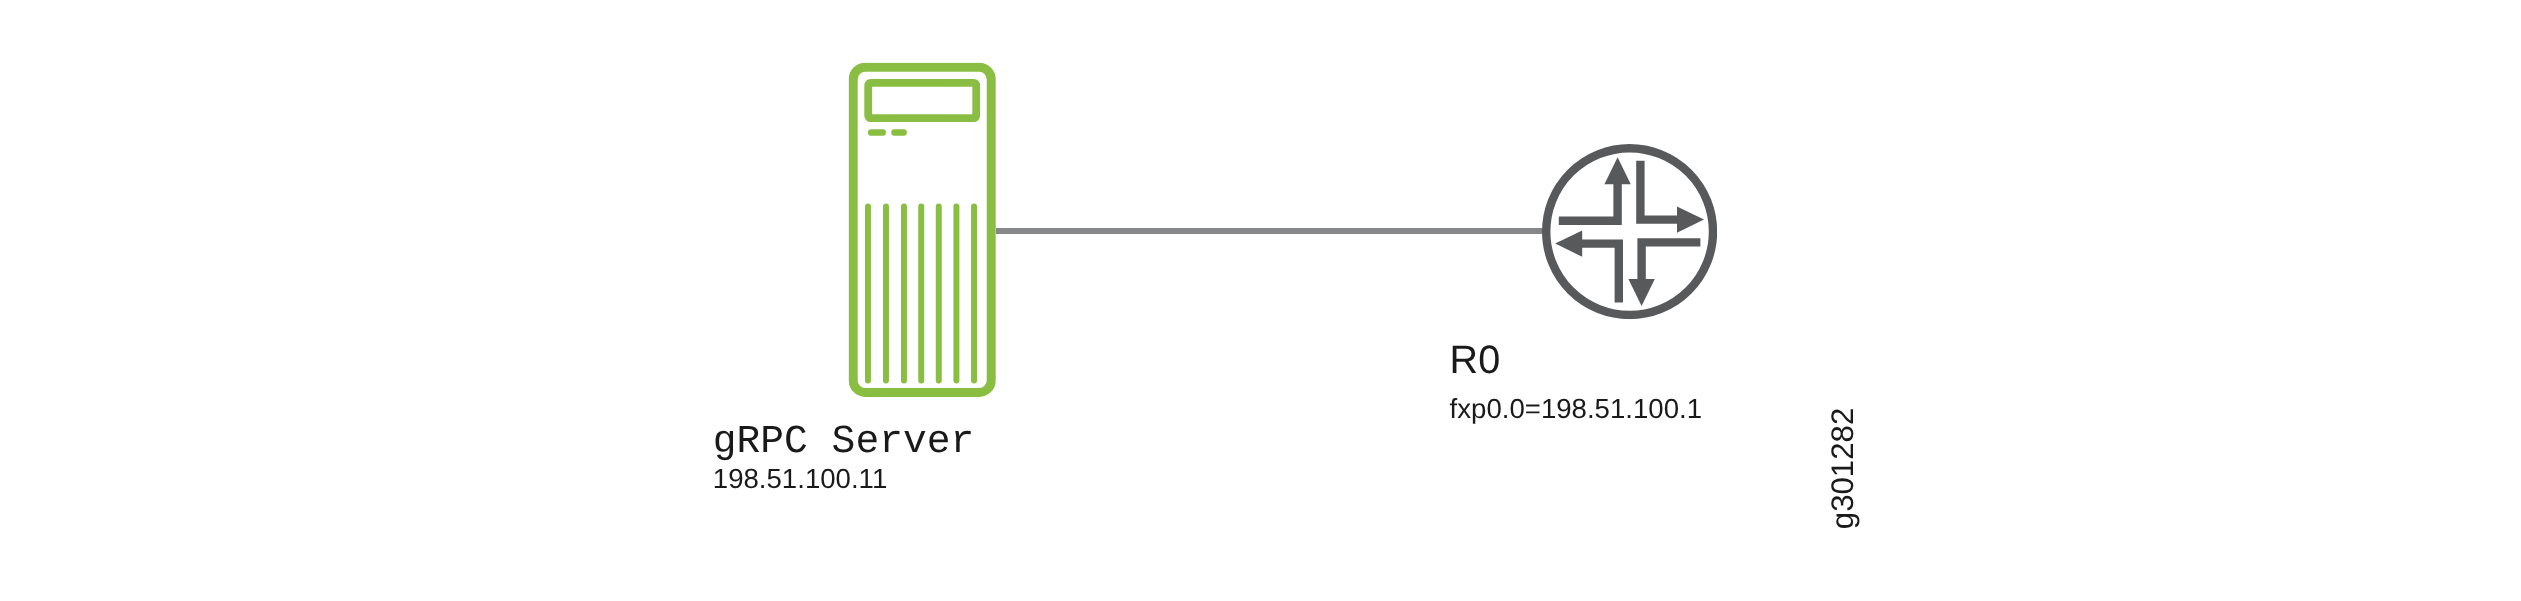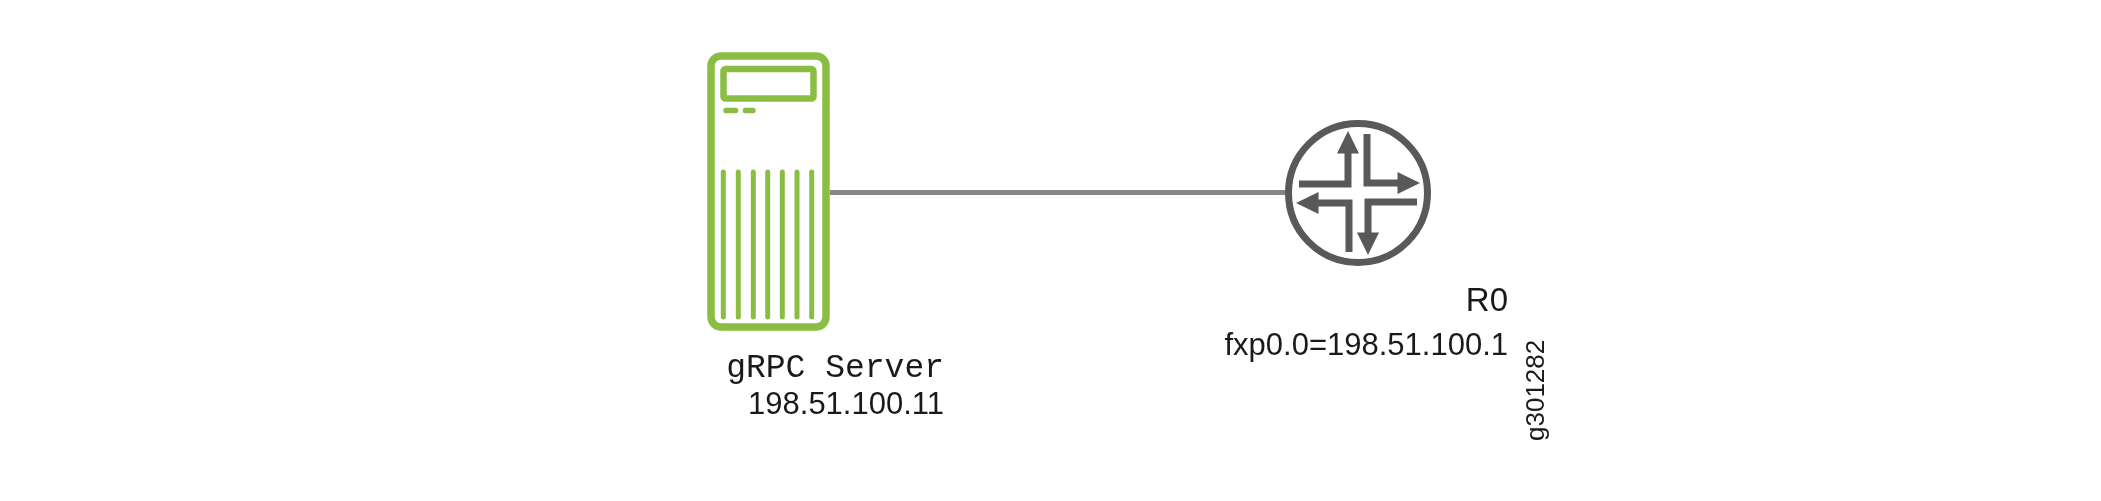--- a/index.html
+++ b/index.html
@@ -75,26 +75,26 @@
     stroke-width: 7;
     stroke-linecap: butt;
     stroke-linejoin: miter;
   }
   .router-arrow-head { fill: var(--router-gray); stroke: none; }
 
   
   .label {
     position: absolute;
     color: var(--text);
-    text-align: right;
+    text-align: left;
     line-height: 1;
     white-space: nowrap;
   }
   .node-name { font-size: 33px; }
-  .node-sub  { font-size: 31px; }
+  .node-sub  { font-size: 23px; }
 
   .server-name { left: 594px; top: 352px; width: 350px; font-family: Liberation Mono, monospace; }
   .server-addr { left: 594px; top: 388px; width: 350px; }
   .router-name { left: 1208px; top: 283px; width: 300px; }
   .router-if   { left: 1208px; top: 329px; width: 300px; }
 
   .figure-id {
     position: absolute;
     left: 1521px;
     top: 441px;

